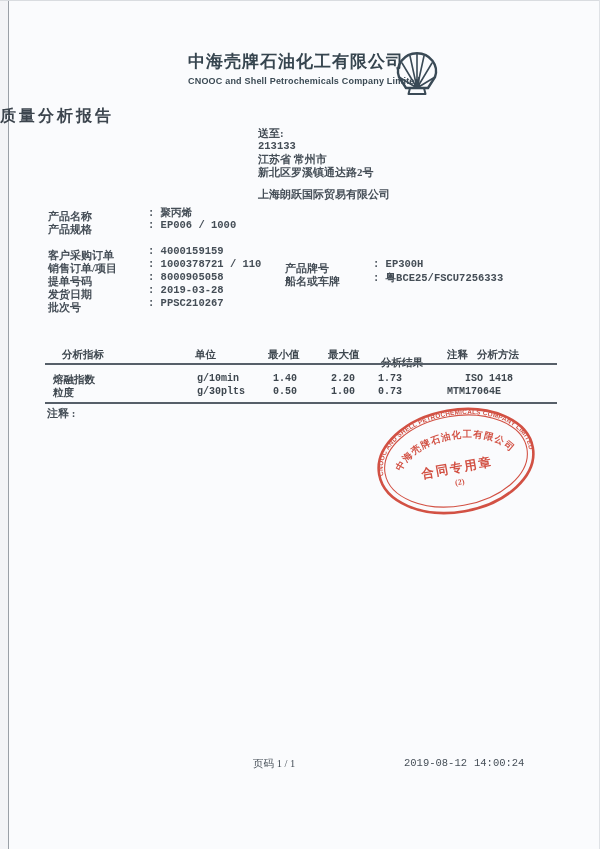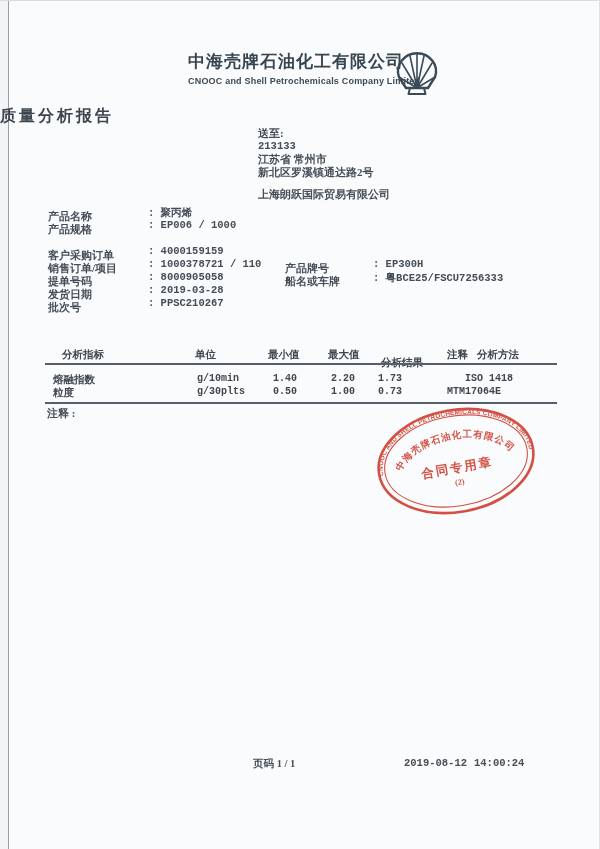--- a/index.html
+++ b/index.html
@@ -25,21 +25,21 @@
   .kv .k{font-size:11px;font-weight:700;}
   .kv .v{position:absolute;top:0;font-family:"Liberation Mono","DejaVu Sans Mono",monospace;font-size:10.5px;font-weight:700;white-space:nowrap;}
   
   .tbl{position:absolute;left:45px;top:348px;width:512px;height:70px;}
   .th,.td{position:absolute;font-size:10.5px;font-weight:700;white-space:nowrap;color:#3e474f;}
   .td.num,.td.meth,.td.unit{font-family:"Liberation Mono","DejaVu Sans Mono",monospace;font-size:10px;}
   .rule{position:absolute;left:0;width:512px;height:1.5px;background:#565f69;}
   
   .stamp{position:absolute;left:374px;top:406px;width:164px;height:110px;transform:rotate(-10deg);opacity:.88;}
   
-  .footer-ln{position:absolute;top:757px;font-size:10.5px;font-weight:700;white-space:nowrap;}
+  .footer-ln{position:absolute;top:757px;font-size:10.5px;font-weight:400;white-space:nowrap;}
   svg{display:block;}
 </style>
 </head>
 <body>
 
 <div class="page">
   <div class="scan-strip"></div>
   <div class="scan-top"></div>
   <div class="scan-right"></div>
 

